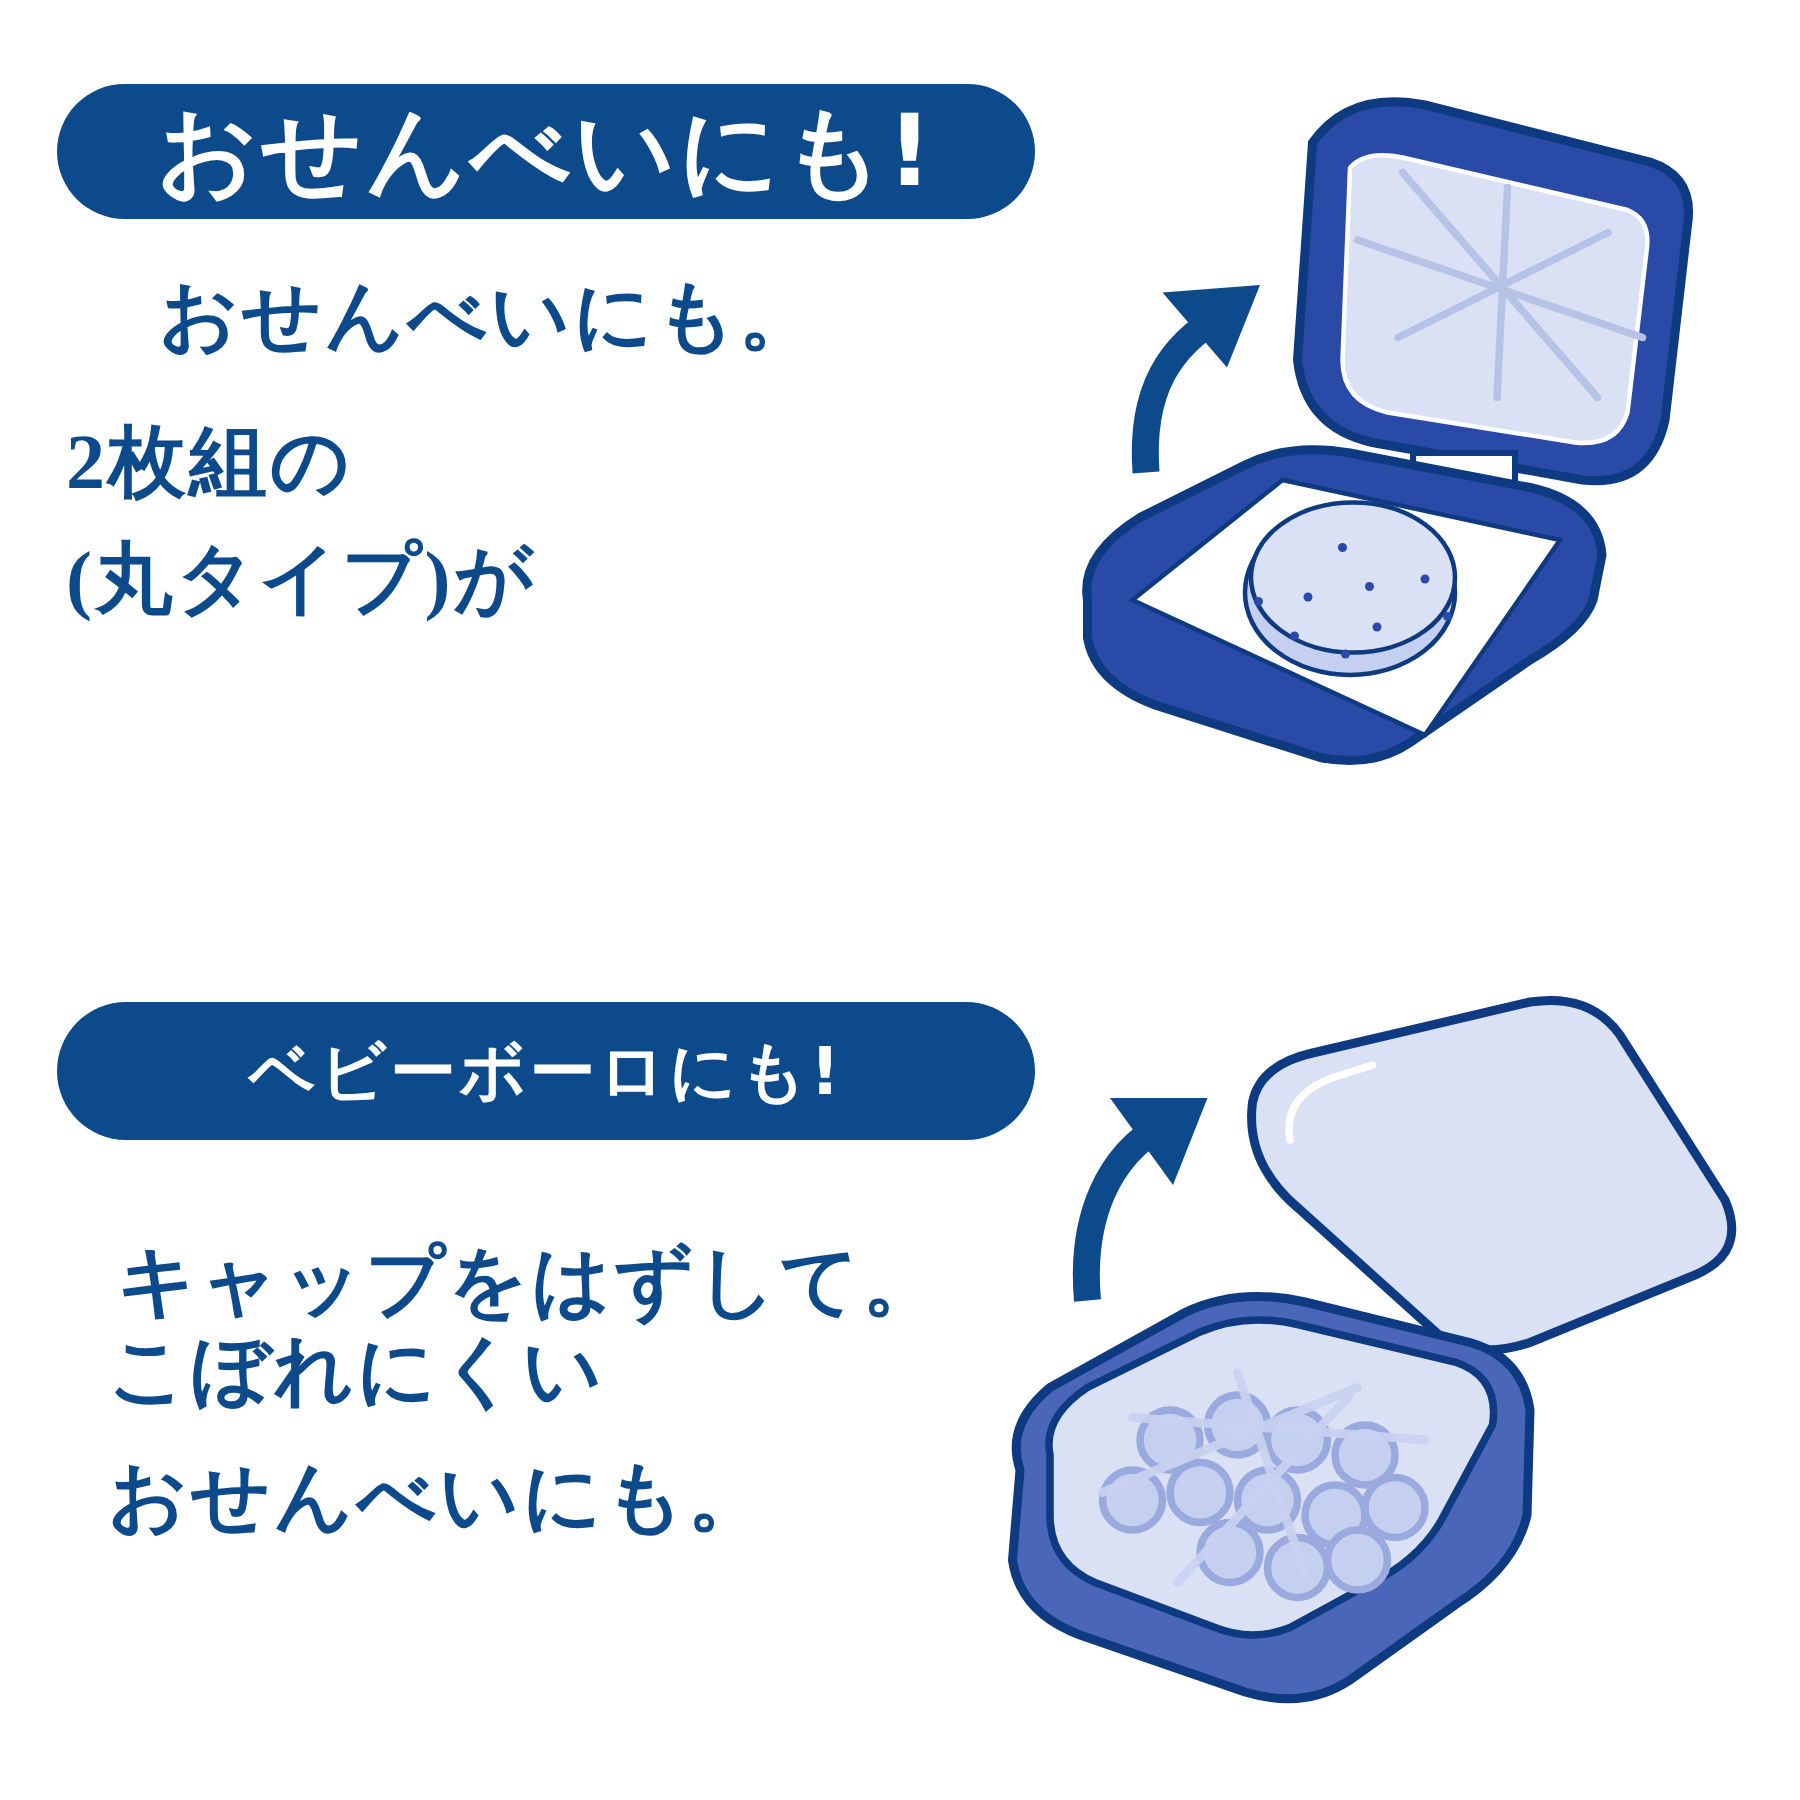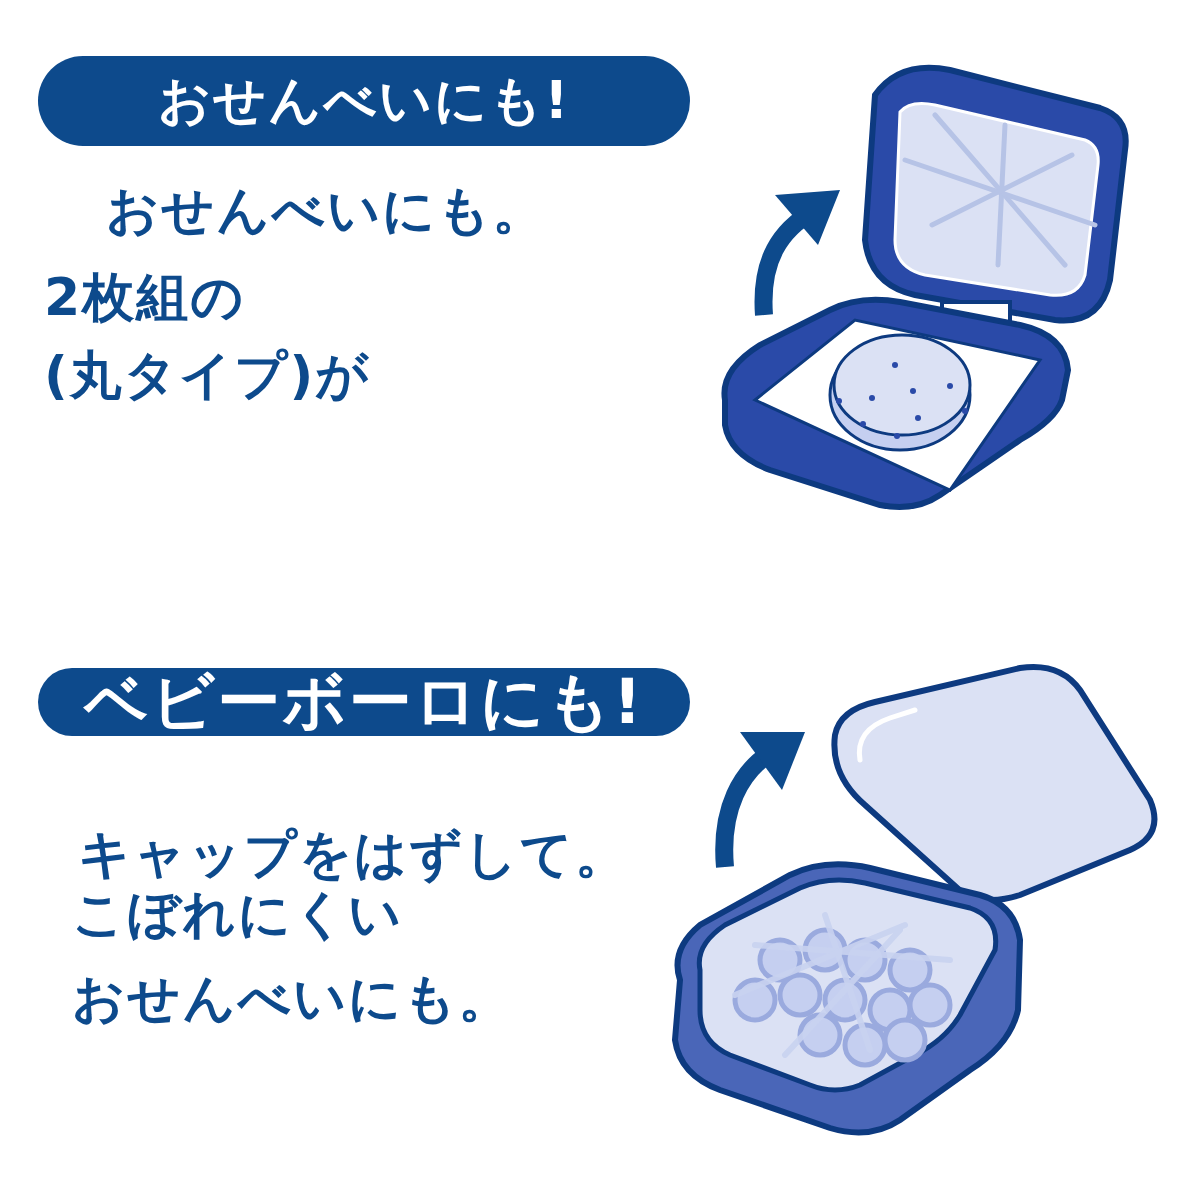--- a/index.html
+++ b/index.html
@@ -6,27 +6,27 @@
   body {
     width: 1200px; height: 1200px; background: #ffffff; position: relative; overflow: hidden;
     font-family: "DejaVu Sans", "Liberation Sans", sans-serif;
     color: #0d4a8c;
   }
   .pill {
     position: absolute; background: #0d4a8c; color: #ffffff; border-radius: 46px;
     font-weight: bold; letter-spacing: 2px; display: flex; align-items: center; justify-content: center;
     white-space: nowrap;
   }
-  .pill1 { left: 38px; top: 56px; width: 652px; height: 90px; font-size: 52px; }
-  .pill2 { left: 38px; top: 668px; width: 652px; height: 68px; font-size: 63px; }
+  .pill1 { left: 38px; top: 56px; width: 652px; height: 90px; font-size: 66px; }
+  .pill2 { left: 38px; top: 668px; width: 652px; height: 92px; font-size: 44px; }
   .sub { position: absolute; font-weight: bold; font-size: 52px; white-space: nowrap; letter-spacing: 2px; }
   .sub1 { left: 106px; top: 176px; }
   .sub2 { left: 78px; top: 820px; }
   .body-text { position: absolute; font-weight: bold; font-size: 52px; line-height: 78px; letter-spacing: 2px; }
-  .body1 { left: 44px; top: 258px; }
+  .body1 { left: 44px; top: 270px; font-family: Liberation Serif, serif; }
   .body2 { left: 72px; top: 872px; line-height: 84px; }
   .line { display: block; white-space: nowrap; }
   .illus { position: absolute; }
 </style>
 </head>
 <body>
 
 <div class="pill pill1">
   <span>おせんべいにも!</span>
 </div>

